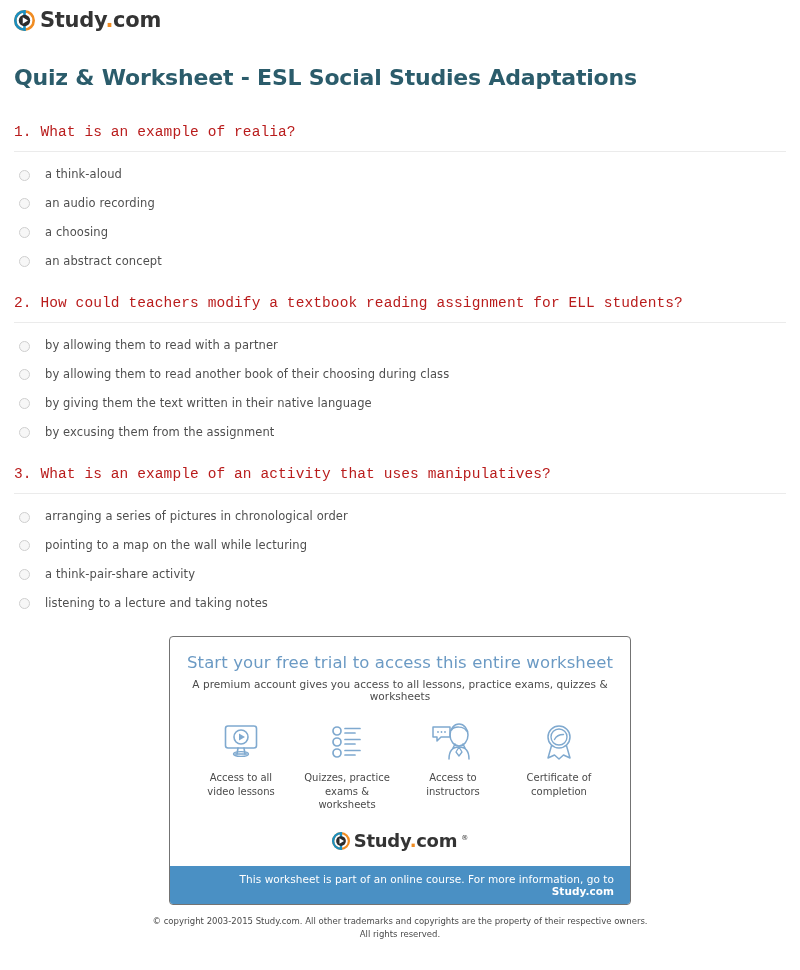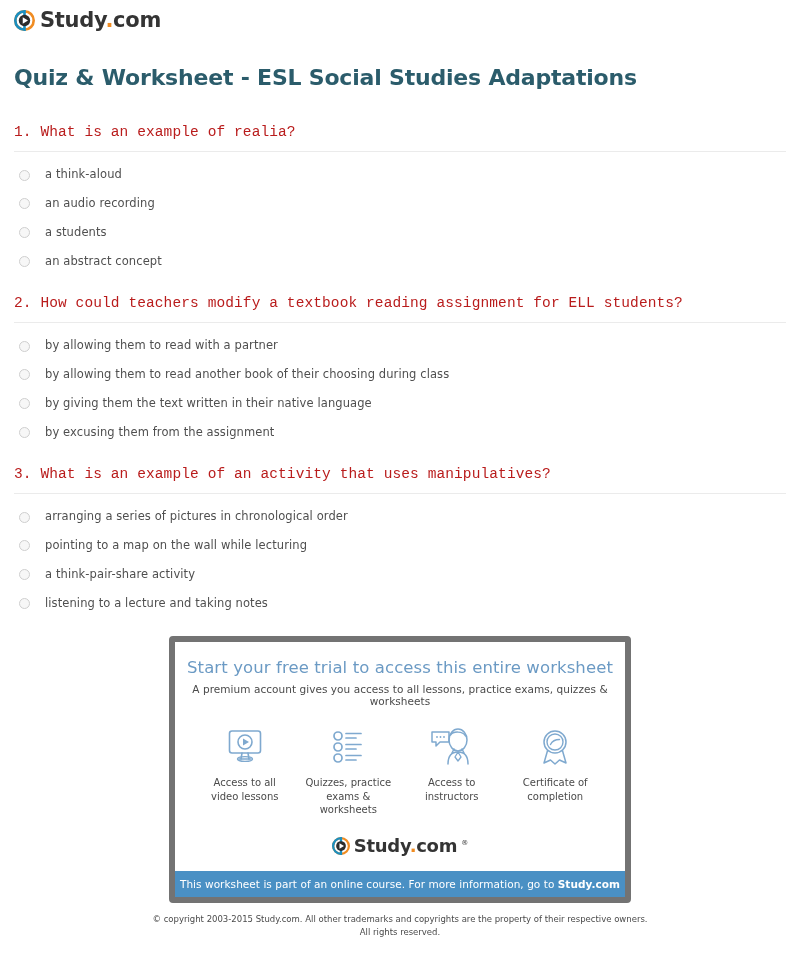--- a/index.html
+++ b/index.html
@@ -52,21 +52,21 @@
     flex: 0 0 auto; margin-right: 15px;
   }
   .choice-label {
     font-size: 11.5px; color: #4f4f4f; line-height: 1.2;
     letter-spacing: 0.1px;
   }
 
   
   .promo-wrap { display: flex; justify-content: center; margin-top: 24px; }
   .promo {
-    width: 462px; border: 6px solid #737373; border-radius: 4px;
+    width: 462px; border: 1px solid #737373; border-radius: 4px;
     background: #fff; overflow: hidden;
   }
   .promo-inner { padding: 16px 10px 10px 10px; text-align: center; }
   .promo-head {
     font-size: 16.5px; color: #6b9ac4; margin: 0 0 6px 0;
     font-weight: normal; letter-spacing: 0.1px;
   }
   .promo-sub {
     font-size: 10.5px; color: #4a4a4a; margin: 0;
     letter-spacing: 0.05px;
@@ -81,22 +81,22 @@
     margin-top: 7px; font-size: 10px; color: #4a4a4a; line-height: 1.35;
   }
   .promo-logo {
     display: flex; align-items: center; justify-content: center;
     gap: 4px; margin-top: 20px; padding-bottom: 6px;
   }
   .promo-logo .logo-mark { width: 18px; height: 18px; }
   .promo-logo .logo-text { font-size: 18px; }
   .promo-logo .tm { font-size: 7px; color: #343434; align-self: flex-start; margin-top: 2px; }
   .promo-bar {
-    background: #4a90c4; color: #ffffff; text-align: center;
-    font-size: 10.5px; padding: 7px 4px; letter-spacing: 0.05px;
+    background: #4a90c4; color: #ffffff; text-align: right;
+    font-size: 10.5px; padding: 7px 16px; letter-spacing: 0.05px;
   }
   .promo-bar b { font-weight: bold; }
 
   
   .footer {
     text-align: center; margin-top: 10px;
     font-size: 8.5px; color: #4a4a4a; line-height: 1.5;
   }
 </style>
 </head>
@@ -129,21 +129,21 @@
         <label class="choice">
           <span class="radio"></span>
           <span class="choice-label">a think-aloud</span>
         </label>
         <label class="choice">
           <span class="radio"></span>
           <span class="choice-label">an audio recording</span>
         </label>
         <label class="choice">
           <span class="radio"></span>
-          <span class="choice-label">a students</span>
+          <span class="choice-label">a choosing</span>
         </label>
         <label class="choice">
           <span class="radio"></span>
           <span class="choice-label">an abstract concept</span>
         </label>
       </div>
     </div>
 
     <div class="question-block">
       <p class="q-text">2. How could teachers modify a textbook reading assignment for ELL students?</p>

